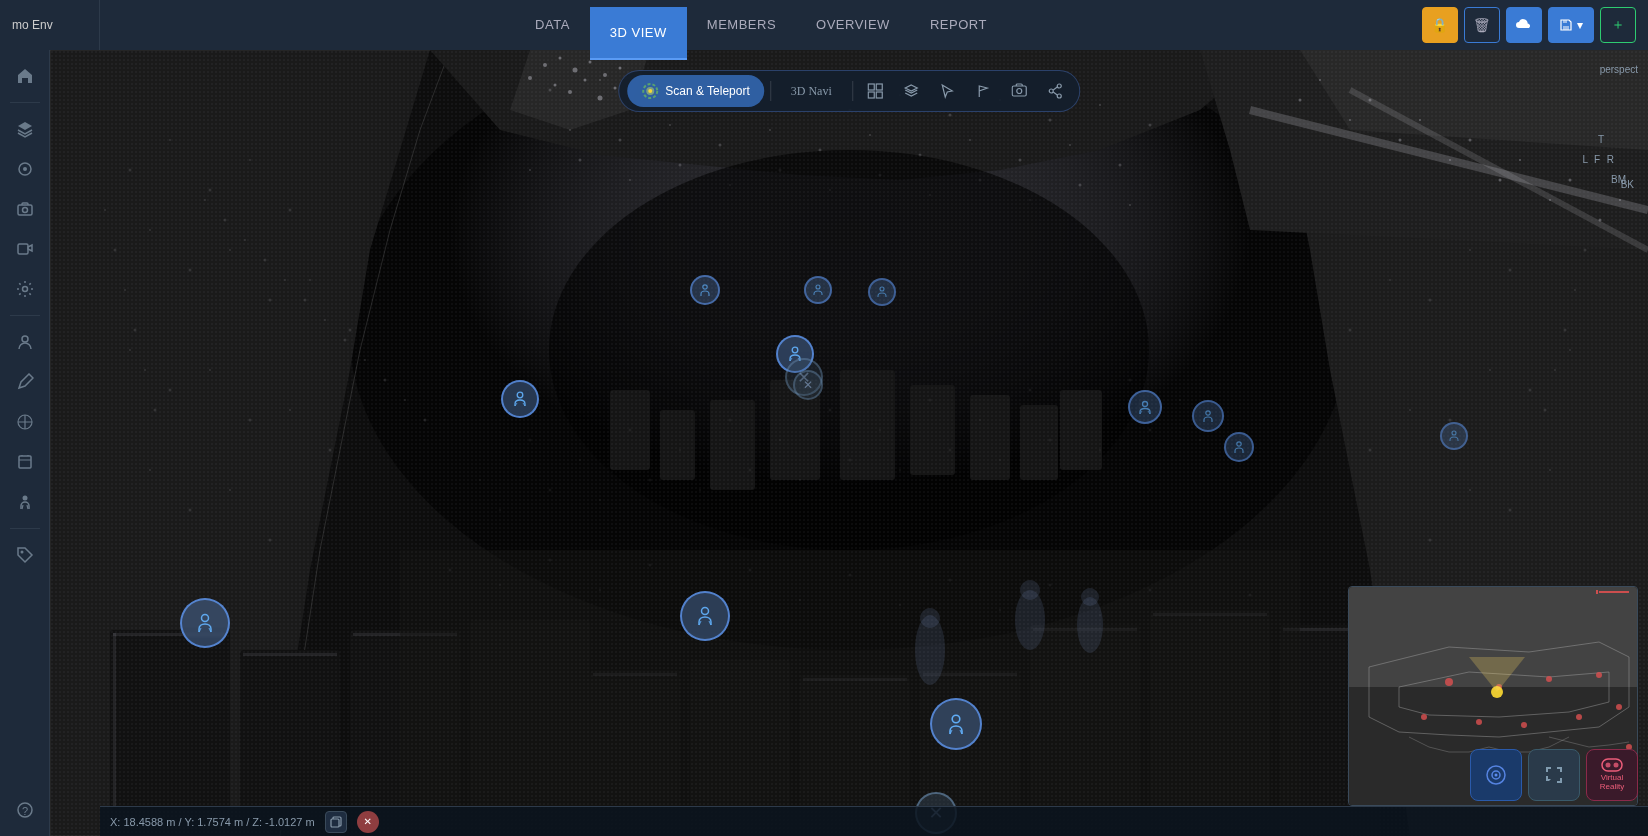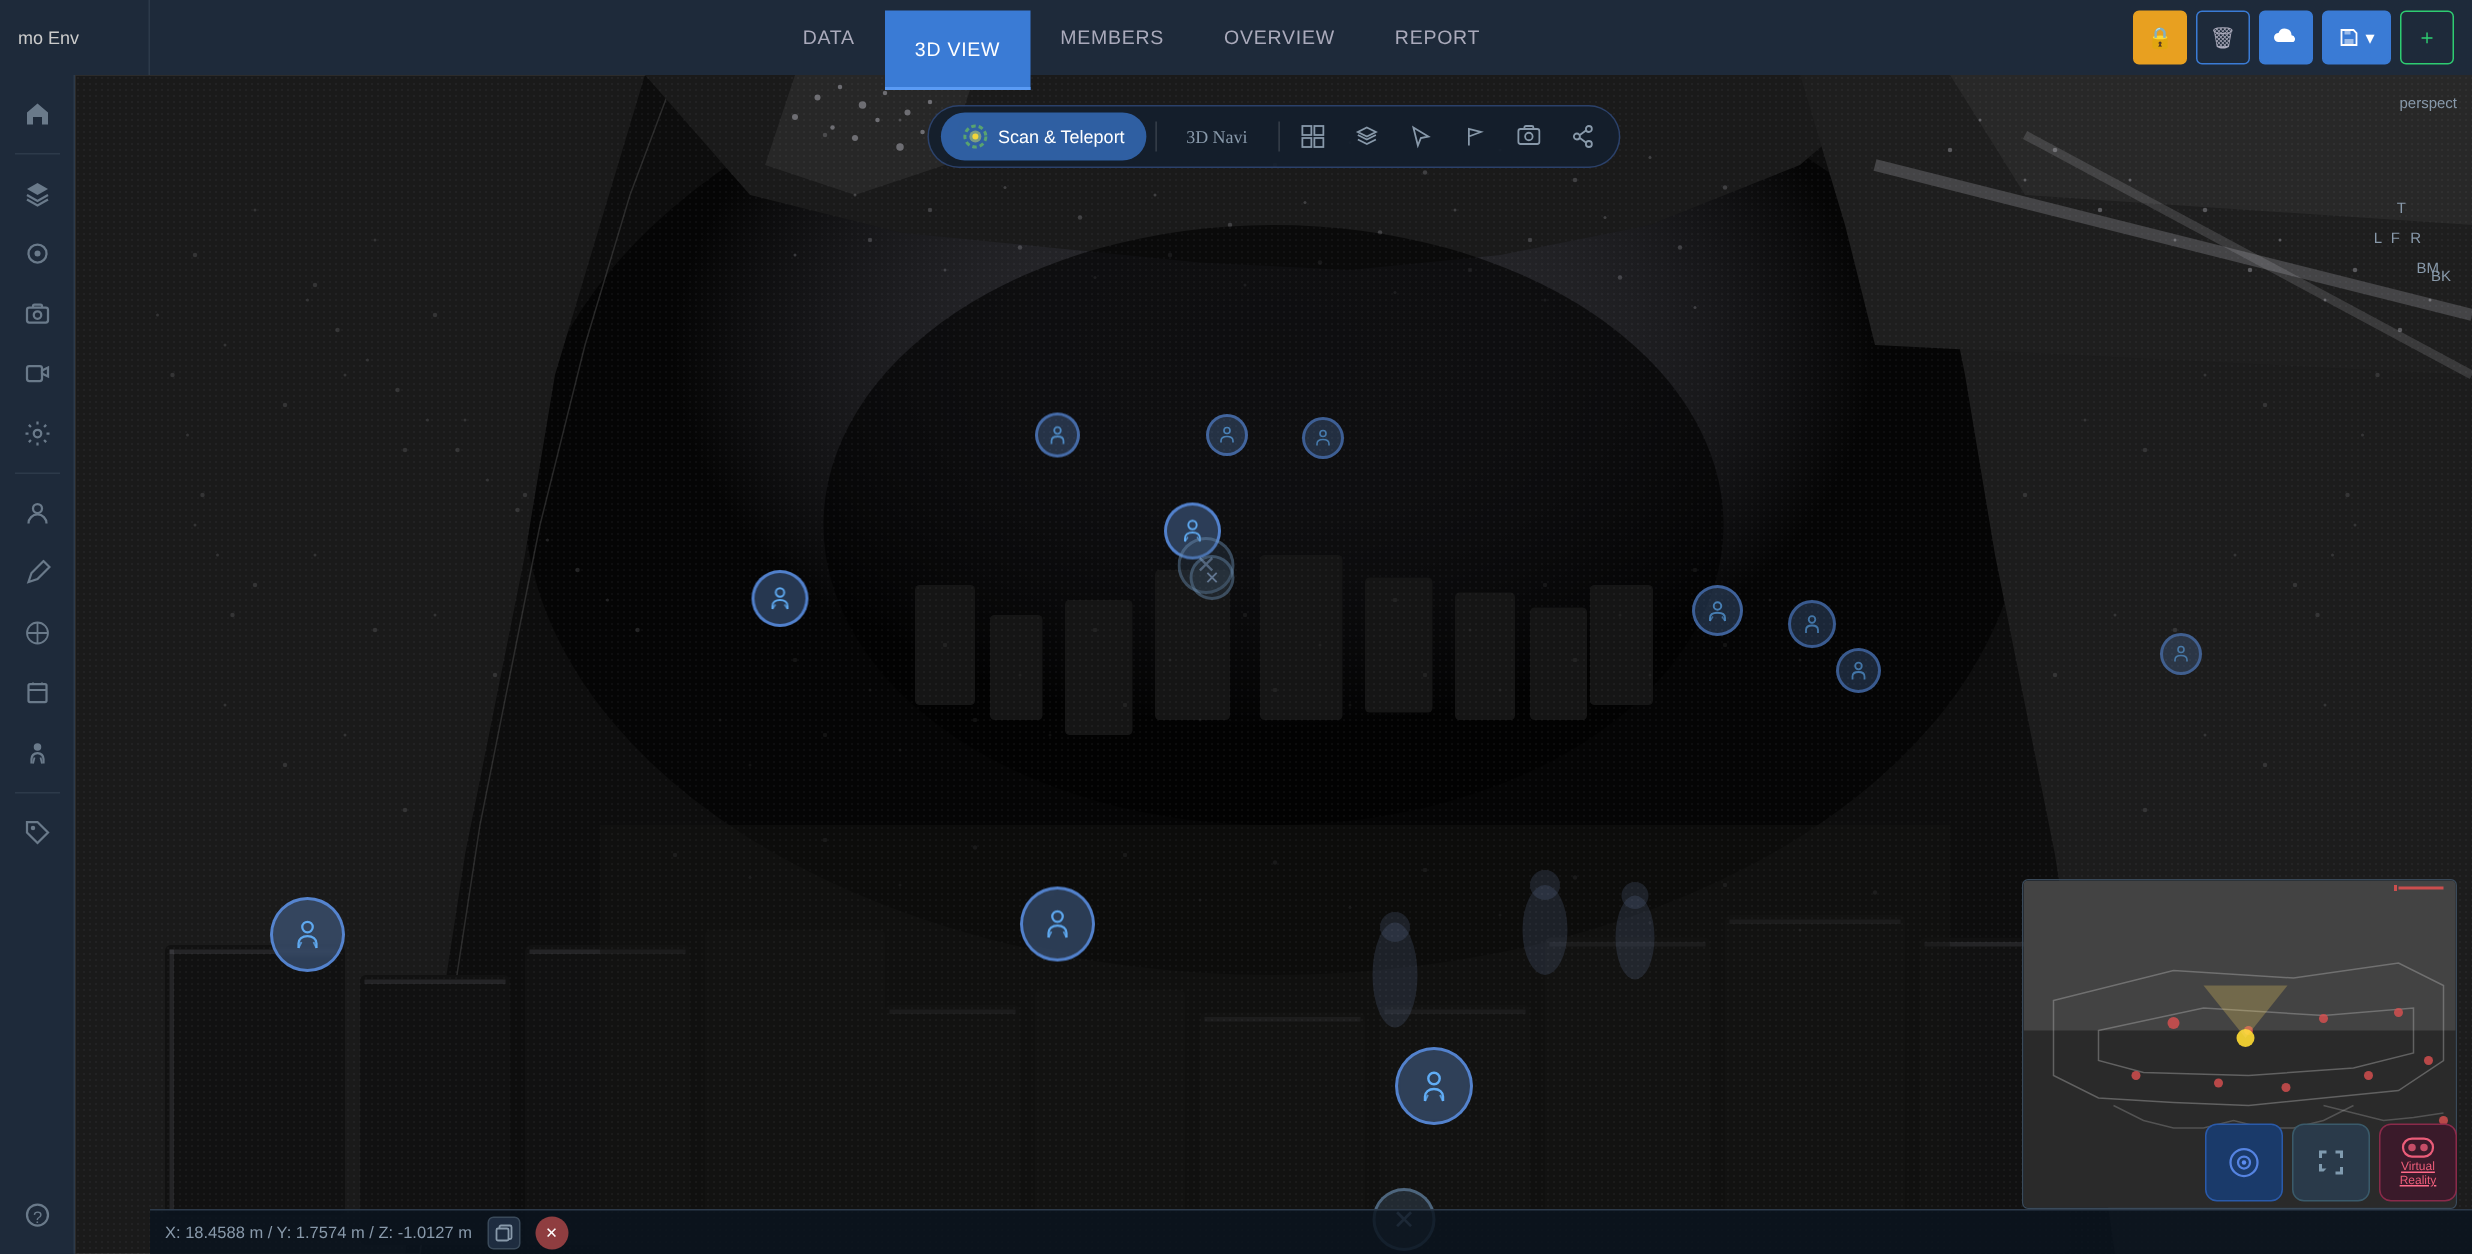--- a/index.html
+++ b/index.html
@@ -155,21 +155,21 @@
       position: absolute; bottom: 35px; right: 10px;
       display: flex; gap: 6px; z-index: 300;
     }
     .bottom-btn {
       width: 52px; height: 52px; border-radius: 8px; cursor: pointer;
       display: flex; flex-direction: column; align-items: center; justify-content: center;
       font-size: 9px; gap: 2px;
     }
     .bottom-btn.blue-dark { background: #1a3a6a; border: 1px solid #2a5aaa; color: #6a9aff; }
     .bottom-btn.gray-dark { background: #2a3a4a; border: 1px solid #3a5a6a; color: #8899aa; }
-    .bottom-btn.red-dark { background: #3a1a2a; border: 1px solid #8a2a4a; color: #ff6a8a; text-decoration: underline; }
+    .bottom-btn.red-dark { background: #3a1a2a; border: 1px solid #8a2a4a; color: #ff6a8a; }
 
     
     .noise-overlay {
       position: absolute; inset: 0; opacity: 0.6;
       background-image: radial-gradient(circle, rgba(200,200,220,0.08) 1px, transparent 1px);
       background-size: 4px 4px; pointer-events: none;
     }
   </style>
 </head>
 <body>

